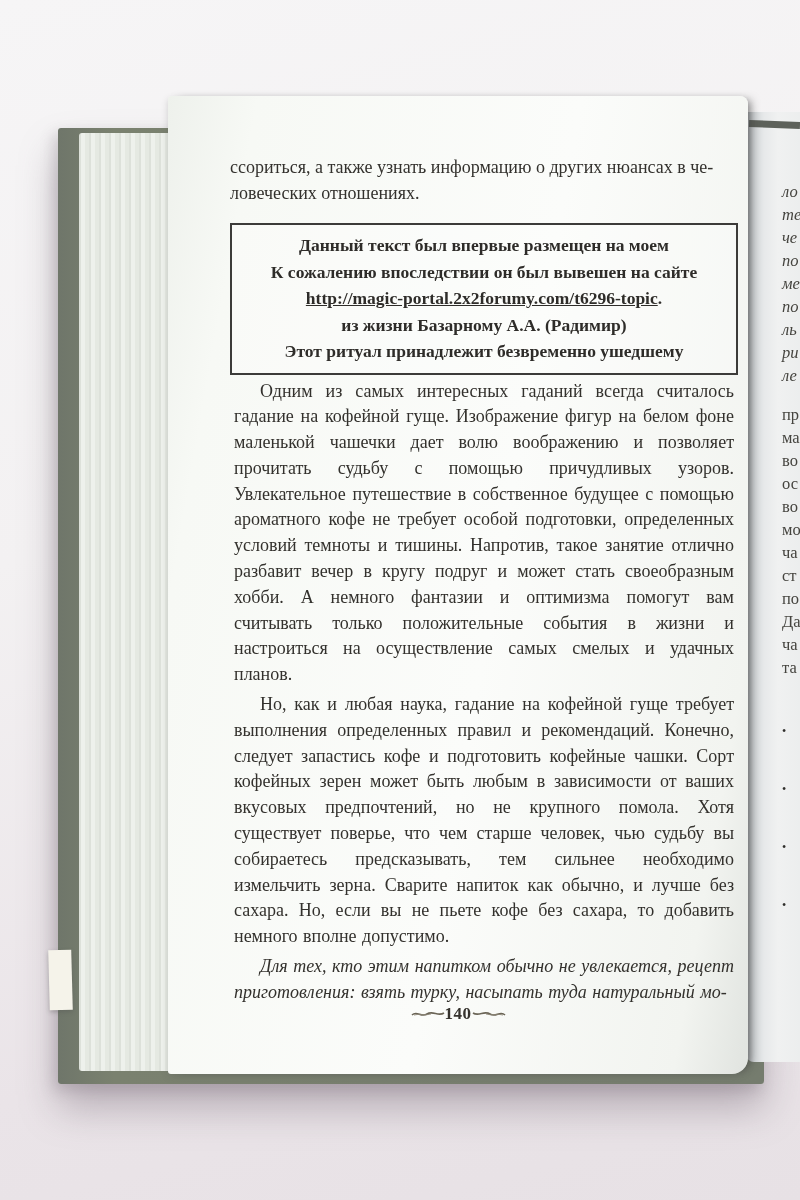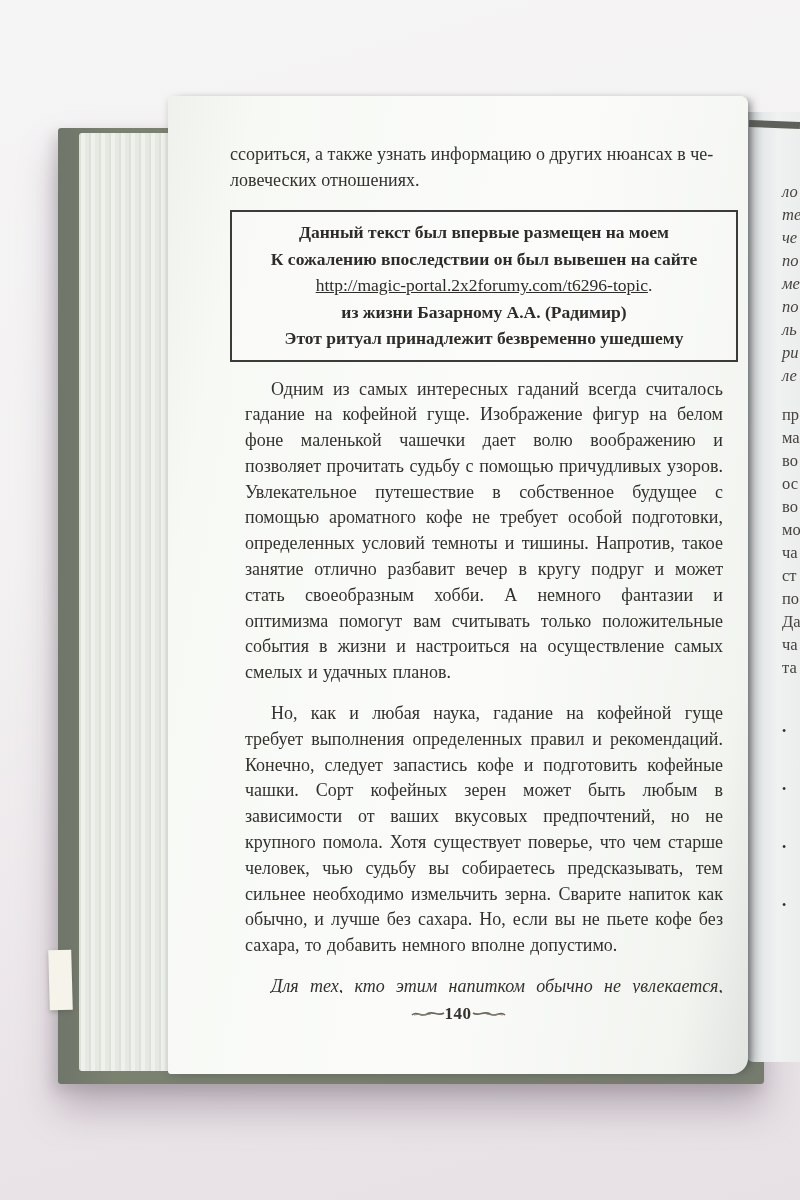--- a/index.html
+++ b/index.html
@@ -40,37 +40,37 @@
   .frag.gap{margin-top:16px;}
   .frag.bullet{margin-top:46px; height:12px; font-size:12px; line-height:12px; color:#2e2d2a;}
   
   .main-page{
     position:absolute; left:168px; top:96px; width:580px; height:978px;
     background:linear-gradient(100deg,#eef1ec 0%,#f7f9f5 12%,#fbfcfa 55%,#f2f4f0 90%,#e2e5e1 99%);
     border-radius:4px 8px 16px 3px;
     box-shadow:7px 0 9px -4px rgba(55,55,55,.5), 0 3px 6px rgba(90,90,90,.25);
   }
   .content{
-    position:absolute; left:62px; top:45px; width:508px; height:852px; overflow:hidden;
+    position:absolute; left:62px; top:58px; width:508px; height:852px; overflow:hidden;
     color:#33312d;
   }
   .intro-line{font-size:18px; line-height:26px;}
   .notice{
     margin-top:17px; border:2px solid #3c3b39; background:rgba(255,255,255,.25);
     padding:7px 26px 8px; text-align:center;
     font-weight:bold; font-size:17.5px; line-height:26.5px; color:#2e2c29;
   }
   .n-line{white-space:nowrap;}
   .notice .u{text-decoration:underline;}
-  .notice .plain{font-weight:normal;}
+  .notice .plain{font-weight:bold;}
   .heading{
     margin:24px 0 14px; text-align:center; font-size:19.5px; font-weight:bold; color:#2f2d2a;
   }
   .body{
-    margin:15px; text-align:justify; text-indent:26px;
+    margin:4px; text-align:justify; text-indent:26px;
     font-size:18px; line-height:25.8px; word-spacing:1px;
   }
   .body.em{font-style:italic;}
   .footer{
     position:absolute; top:908px; left:0; width:100%;
     display:flex; align-items:center; justify-content:center; gap:0;
   }
   .pnum{font-weight:bold; font-size:17px; color:#35322d; letter-spacing:.5px;}
   .fl{display:block;}
   .fl.flip{transform:scaleX(-1);}

